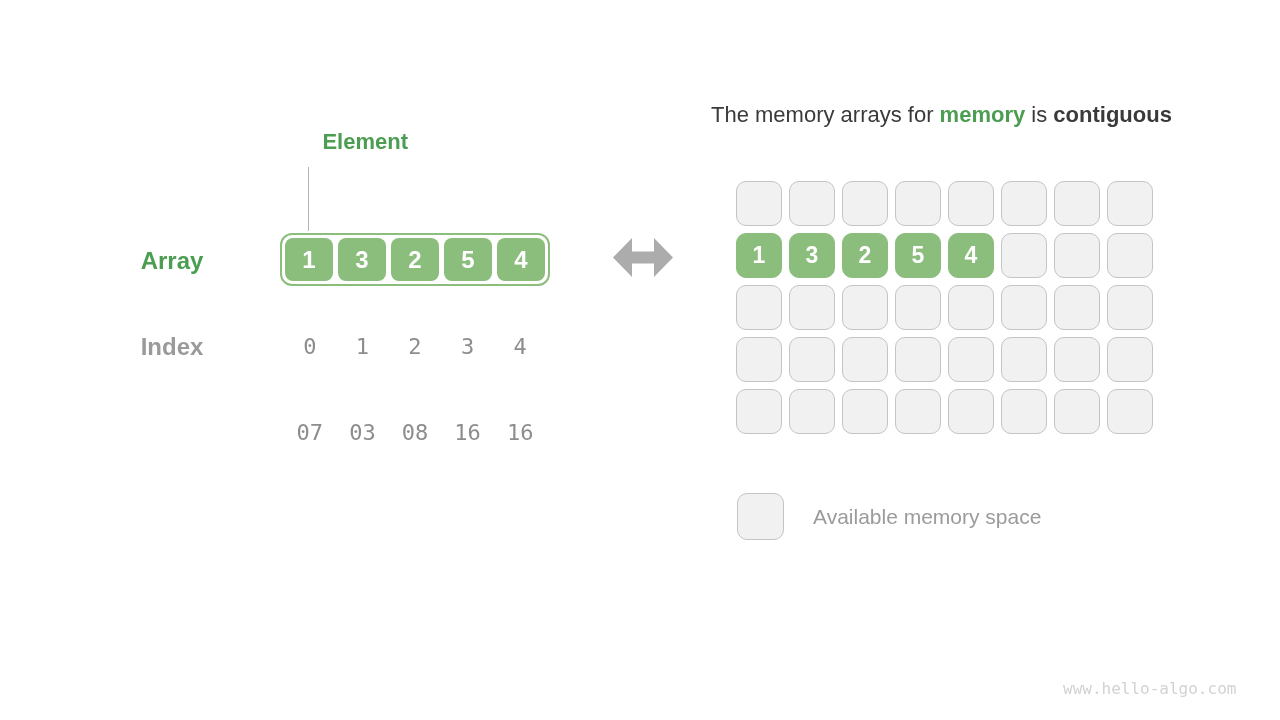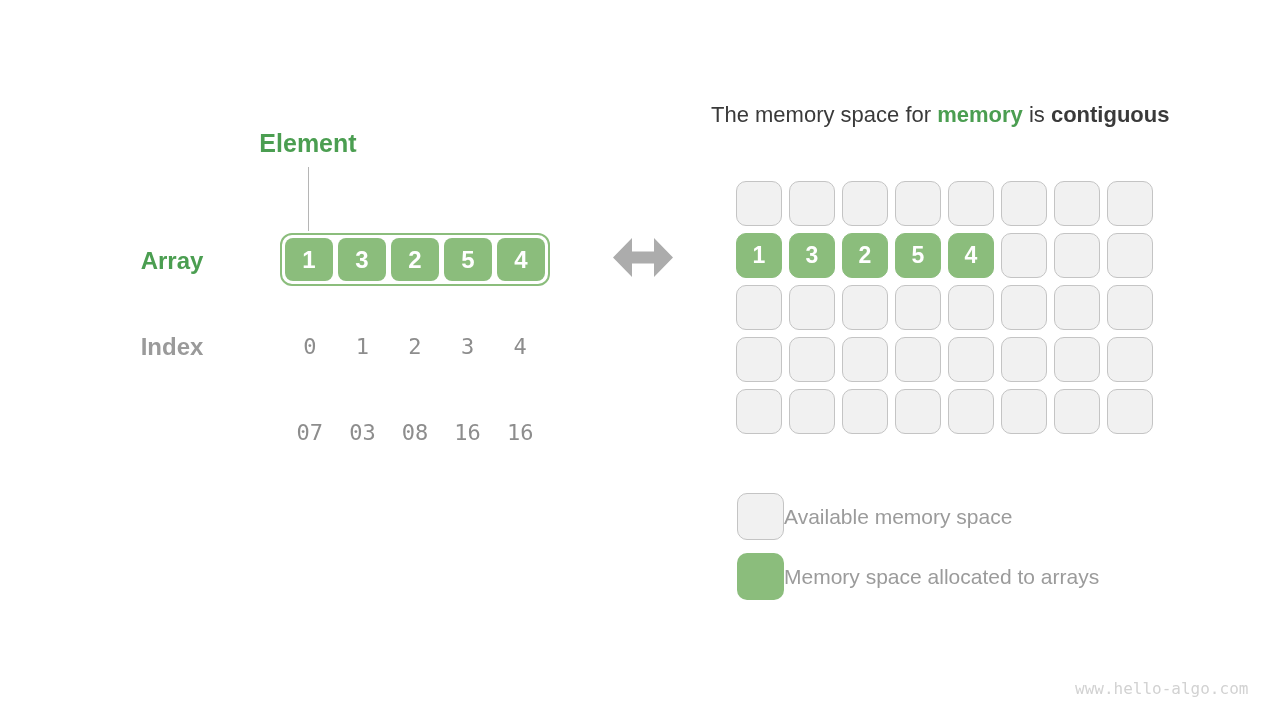--- a/index.html
+++ b/index.html
@@ -13,22 +13,22 @@
     --arrow-gray:#ACACAC;
     --watermark-gray:#D2D2D2;
   }
   html,body{margin:0;padding:0;background:#fff;}
   .canvas{
     position:relative;width:1280px;height:720px;background:#ffffff;
     font-family:"Liberation Sans",sans-serif;overflow:hidden;
   }
   
   .element-label{
-    position:absolute;left:208px;top:129px;width:200px;text-align:center;
-    font-size:25px;font-weight:bold;color:var(--green-text);
+    position:absolute;left:208px;top:129px;width:200px;text-align:right;
+    font-size:22px;font-weight:bold;color:var(--green-text);
   }
   .leader-line{
     position:absolute;left:308px;top:167px;width:1px;height:64px;background:#B5B5B5;
   }
   .array-box{
     position:absolute;left:280px;top:233px;width:270px;height:53px;box-sizing:border-box;
     border:2px solid var(--green);border-radius:12px;background:#fff;
     padding:3px;display:flex;gap:5px;
   }
   .array-cell{
@@ -67,28 +67,28 @@
     background:var(--cell-bg);border:1.5px solid var(--cell-border);
     border-radius:10px;box-sizing:border-box;
   }
   .grid-cell.filled{
     background:var(--green);border-color:var(--green);color:#fff;
     font-size:23px;font-weight:bold;display:flex;align-items:center;justify-content:center;
   }
   .legend{
     position:absolute;left:737px;top:493px;display:flex;flex-direction:column;gap:13px;
   }
-  .legend-row{display:flex;align-items:center;}
+  .legend-row{display:flex;align-items:center;gap:29px;}
   .legend-box{width:47px;height:47px;border-radius:10px;box-sizing:border-box;flex:0 0 auto;}
   .legend-box.available{background:var(--cell-bg);border:1.5px solid var(--cell-border);}
   .legend-box.allocated{background:var(--green);}
   .legend-label{font-size:21px;color:#9B9B9B;}
   .watermark{
     position:absolute;left:1063px;top:679px;
-    font-family:"DejaVu Sans Mono",monospace;font-size:16px;color:var(--watermark-gray);margin-left:12px;
+    font-family:"DejaVu Sans Mono",monospace;font-size:16px;color:var(--watermark-gray);
   }
 </style>
 </head>
 <body>
 
 <div class="canvas">
 
   <div class="element-label">Element</div>
   <div class="leader-line"></div>
 
@@ -117,21 +117,21 @@
       <span>16</span>
       <span>16</span>
     </div>
 
   <div class="arrow-wrap">
     <svg width="60" height="39" viewBox="0 0 60 39" xmlns="http://www.w3.org/2000/svg">
       <polygon points="0,19.5 19,0 19,13.5 41,13.5 41,0 60,19.5 41,39 41,25.5 19,25.5 19,39" fill="#ACACAC"></polygon>
     </svg>
   </div>
 
-  <div class="title" id="title"><span class="normal">The memory space for </span><span class="green-bold">memory</span><span class="normal"> is </span><span class="bold">contiguous</span></div>
+  <div class="title" id="title"><span class="normal">The memory arrays for </span><span class="green-bold">memory</span><span class="normal"> is </span><span class="bold">contiguous</span></div>
   <div class="memory-grid" id="memory-grid">
       <div class="grid-cell"></div>
       <div class="grid-cell"></div>
       <div class="grid-cell"></div>
       <div class="grid-cell"></div>
       <div class="grid-cell"></div>
       <div class="grid-cell"></div>
       <div class="grid-cell"></div>
       <div class="grid-cell"></div>
       <div class="grid-cell filled">1</div>
@@ -165,20 +165,16 @@
       <div class="grid-cell"></div>
       <div class="grid-cell"></div>
       <div class="grid-cell"></div>
       <div class="grid-cell"></div>
     </div>
   <div class="legend" id="legend">
       <div class="legend-row">
         <div class="legend-box available"></div>
         <div class="legend-label">Available memory space</div>
       </div>
-      <div class="legend-row">
-        <div class="legend-box allocated"></div>
-        <div class="legend-label">Memory space allocated to arrays</div>
-      </div>
     </div>
 
   <div class="watermark">www.hello-algo.com</div>
 </div>
 
 </body></html>

